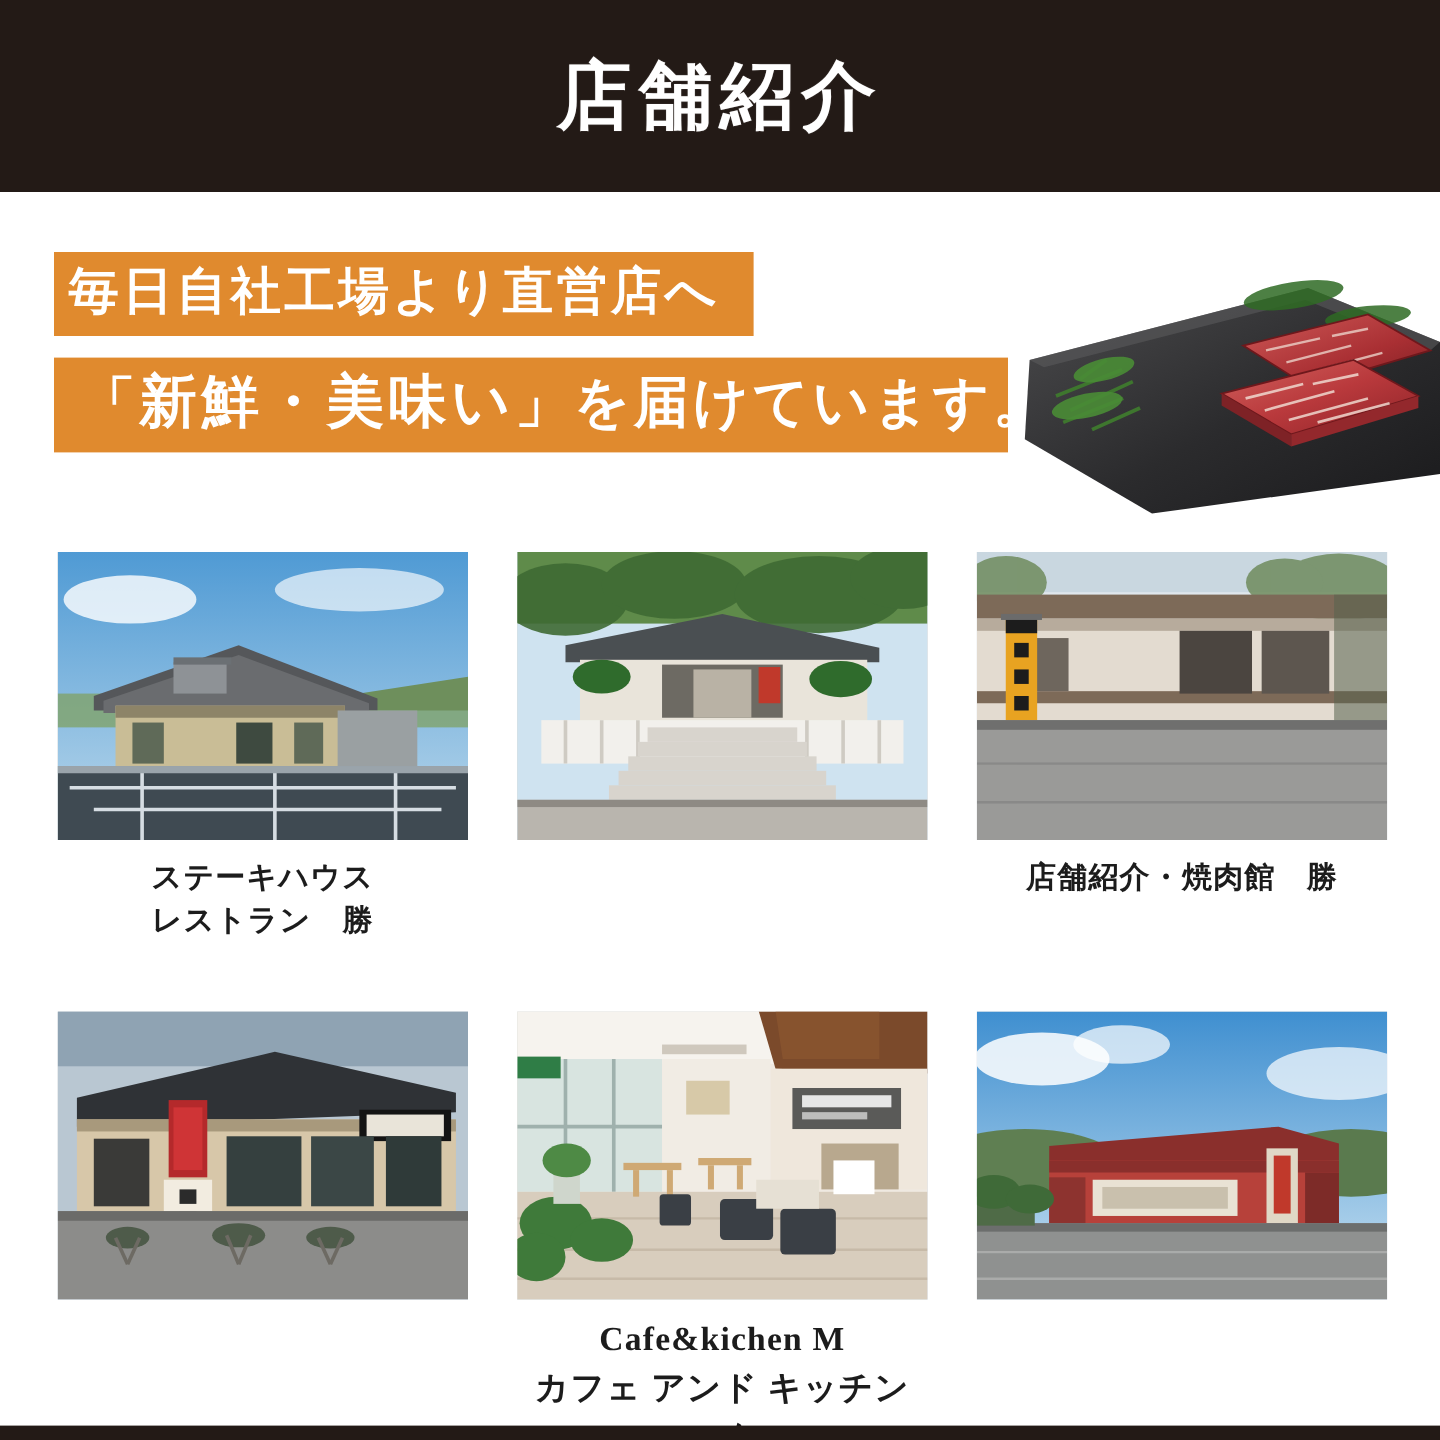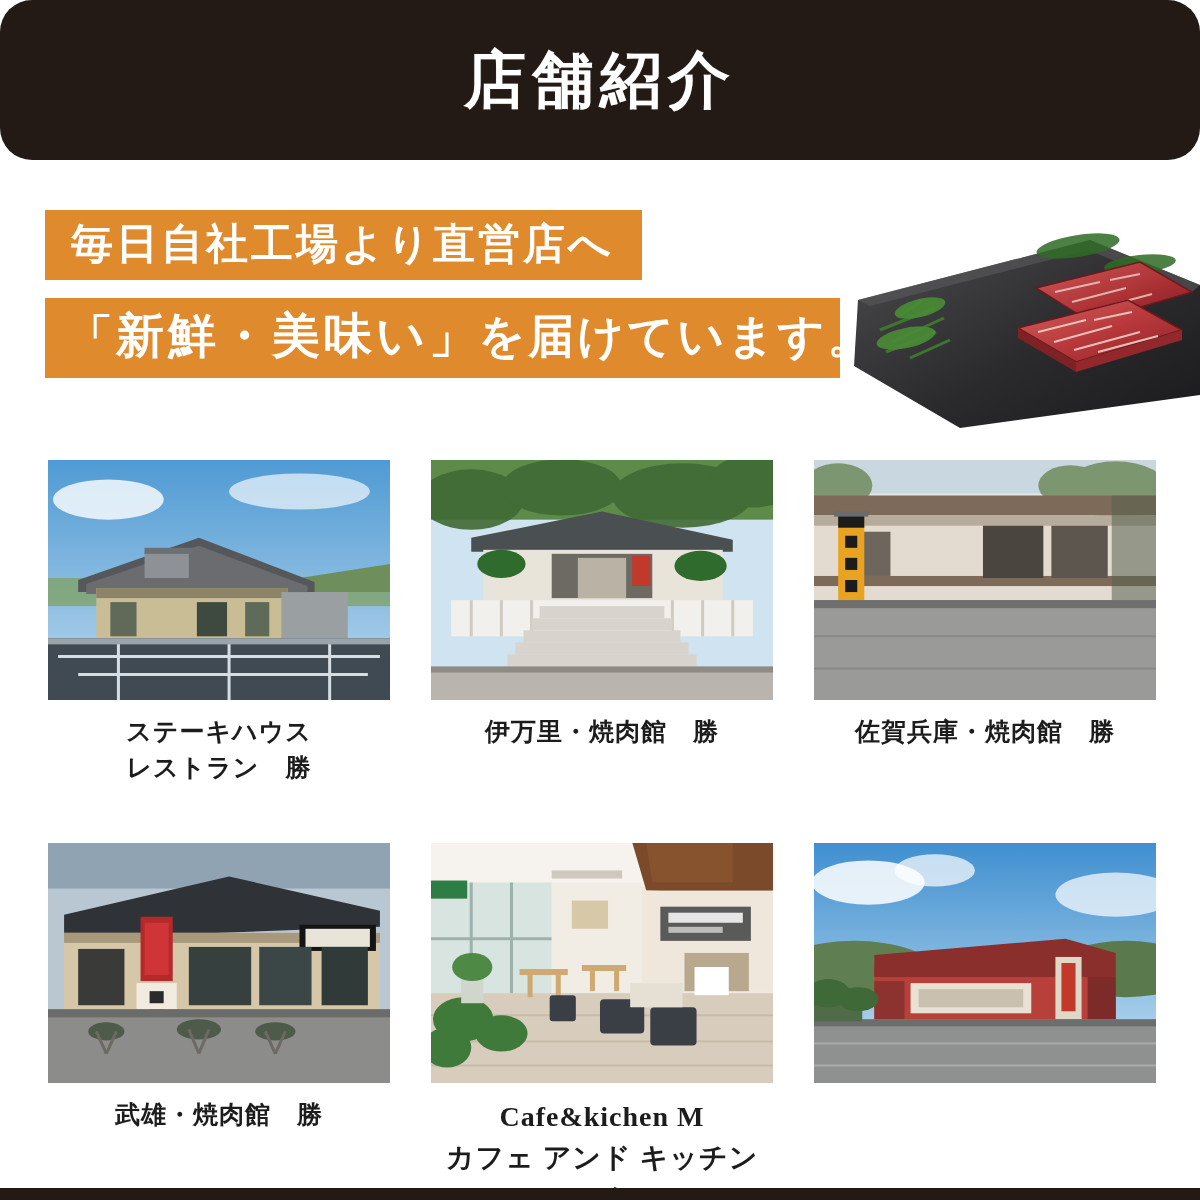--- a/index.html
+++ b/index.html
@@ -17,21 +17,20 @@
 
   
   .header {
     position: absolute;
     top: 0; left: 0;
     width: 1200px; height: 160px;
     background: #231a16;
     display: flex;
     align-items: center;
     justify-content: center;
-    border-radius: 32px;
   }
   .header-title {
     color: #ffffff;
     font-size: 62px;
     font-weight: 700;
     letter-spacing: 6px;
     font-family: "Liberation Serif", "DejaVu Serif", serif;
     text-shadow: 0 0 1px rgba(255,255,255,0.3);
   }
 
@@ -47,21 +46,21 @@
   
   .catch-wrap {
     position: absolute;
     top: 50px; left: 45px;
     width: 840px;
   }
   .catch-band {
     background: #e08a2e;
     color: #ffffff;
     display: inline-block;
-    padding: 10px 28px 12px 26px;
+    padding: 10px 28px 12px 12px;
     font-size: 42px;
     font-weight: 700;
     letter-spacing: 3px;
     line-height: 1.15;
     white-space: nowrap;
     font-family: "Liberation Serif", "DejaVu Serif", serif;
   }
   .catch-band.second {
     margin-top: 18px;
     font-size: 46px;
@@ -289,21 +288,20 @@
               <rect x="108" y="146" width="124" height="12"></rect>
               <rect x="100" y="158" width="140" height="12"></rect>
               <rect x="92" y="170" width="156" height="12"></rect>
               <rect x="84" y="182" width="172" height="12"></rect>
               <rect x="76" y="194" width="188" height="12"></rect>
             </g>
             <rect x="0" y="206" width="340" height="34" fill="#b9b5ae"></rect>
             <rect x="0" y="206" width="340" height="6" fill="#8e8a84"></rect>
           </svg>
         </div>
-        <div class="caption">伊万里・焼肉館　勝</div>
       </div>
 
       <div class="cell">
         <div class="thumb">
           <svg viewBox="0 0 340 240" preserveAspectRatio="xMidYMid slice" aria-hidden="true">
             <rect width="340" height="240" fill="#dfe7ec"></rect>
             <rect x="0" y="0" width="340" height="34" fill="#c9d7e0"></rect>
             <g fill="#6f8b5d" opacity="0.85">
               <ellipse cx="300" cy="30" rx="52" ry="28"></ellipse>
               <ellipse cx="255" cy="26" rx="32" ry="20"></ellipse>
@@ -330,21 +328,21 @@
 
             <rect x="0" y="140" width="340" height="100" fill="#9a9a98"></rect>
             <rect x="0" y="140" width="340" height="8" fill="#6f6f6e"></rect>
             <g stroke="#7f7f7e" stroke-width="2" opacity="0.6">
               <path d="M0 176 L340 176"></path>
                 <path d="M0 208 L340 208"></path>
             </g>
             <rect x="296" y="36" width="44" height="104" fill="#58624f" opacity="0.55"></rect>
           </svg>
         </div>
-        <div class="caption">佐賀兵庫・焼肉館　勝</div>
+        <div class="caption">店舗紹介・焼肉館　勝</div>
       </div>
 
       <div class="cell">
         <div class="thumb">
           <svg viewBox="0 0 340 240" preserveAspectRatio="xMidYMid slice" aria-hidden="true">
             <rect width="340" height="240" fill="#b9c7d2"></rect>
             <rect x="0" y="0" width="340" height="46" fill="#8fa3b3"></rect>
 
             <polygon points="16,72 180,34 330,68 330,84 16,96" fill="#2f3236"></polygon>
             <rect x="16" y="90" width="314" height="76" fill="#d7c7a9"></rect>
@@ -377,21 +375,20 @@
             <g stroke="#6d6a63" stroke-width="3">
               <path d="M140 186 L150 210"></path>
                 <path d="M160 186 L150 210"></path>
               <path d="M216 188 L226 210"></path>
                 <path d="M236 188 L226 210"></path>
               <path d="M48 188 L58 210"></path>
                 <path d="M68 188 L58 210"></path>
             </g>
           </svg>
         </div>
-        <div class="caption">武雄・焼肉館　勝</div>
       </div>
 
       <div class="cell">
         <div class="thumb">
           <svg viewBox="0 0 340 240" preserveAspectRatio="xMidYMid slice" aria-hidden="true">
             <rect width="340" height="240" fill="#efe9e1"></rect>
 
             <rect x="0" y="0" width="340" height="44" fill="#f6f3ee"></rect>
             <polygon points="200,0 340,0 340,52 214,48" fill="#7b4a2b"></polygon>
             <polygon points="214,0 300,0 300,40 220,40" fill="#8d5730" opacity="0.7"></polygon>

